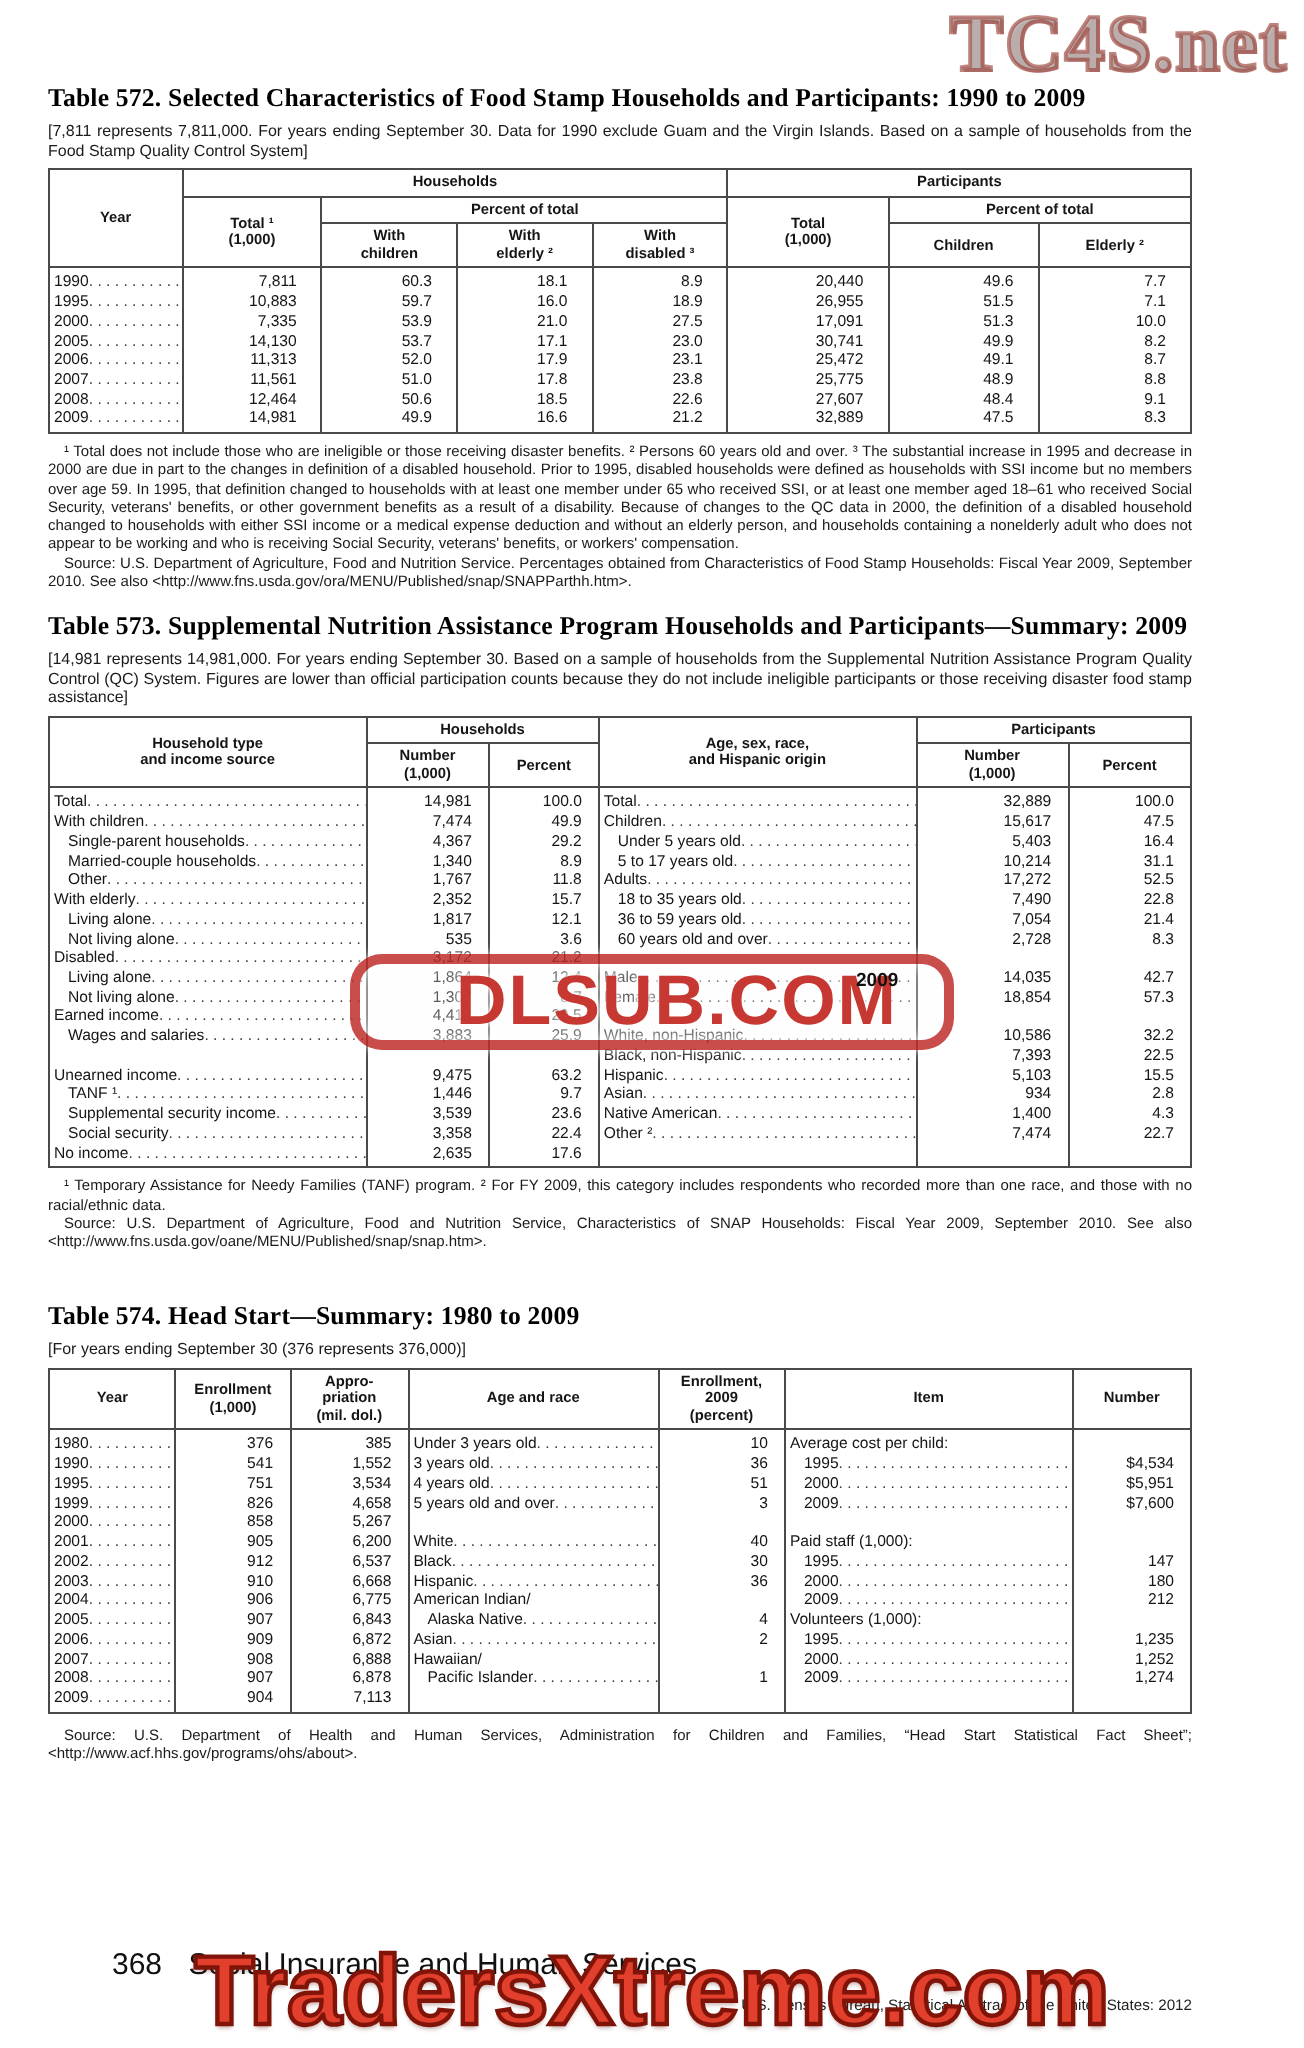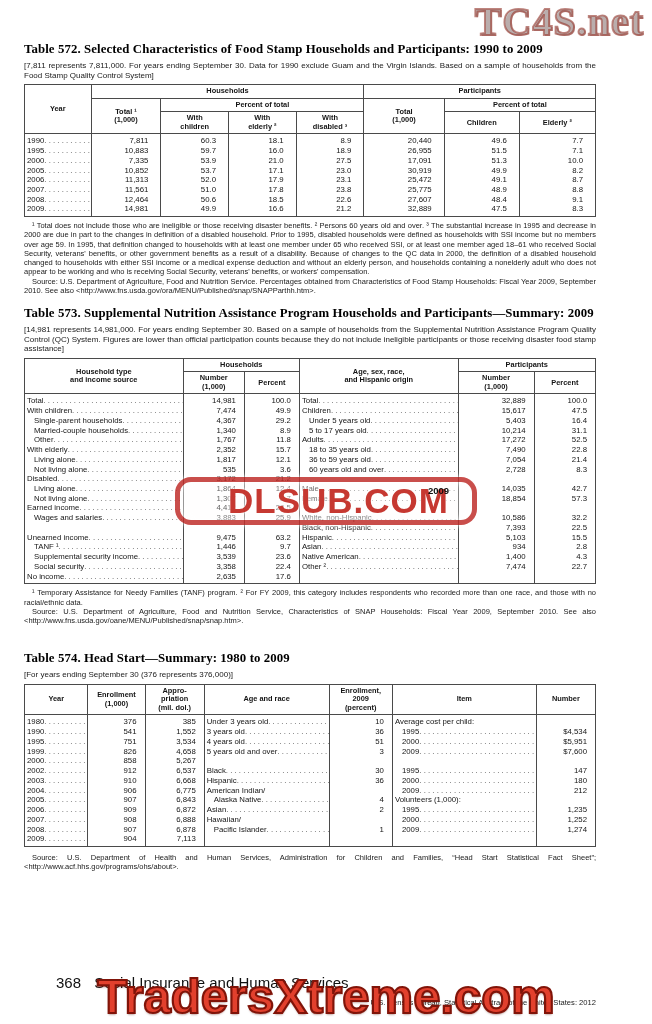--- a/index.html
+++ b/index.html
@@ -169,25 +169,25 @@
             <td class="num">51.3</td>
             <td class="num">10.0</td>
           </tr>
           <tr>
             <td class="lbl">
               <div class="lead">
                 <span class="t">2005</span>
                 <span class="dots"></span>
               </div>
             </td>
-            <td class="num">10,852</td>
+            <td class="num">14,130</td>
             <td class="num">53.7</td>
             <td class="num">17.1</td>
             <td class="num">23.0</td>
-            <td class="num">30,919</td>
+            <td class="num">30,741</td>
             <td class="num">49.9</td>
             <td class="num">8.2</td>
           </tr>
           <tr>
             <td class="lbl">
               <div class="lead">
                 <span class="t">2006</span>
                 <span class="dots"></span>
               </div>
             </td>
@@ -766,20 +766,43 @@
             <td class="lbl">
               <div class="lead">
                 <span class="t"></span>
               </div>
             </td>
             <td class="num"></td>
           </tr>
           <tr>
             <td class="lbl">
               <div class="lead">
+                <span class="t">2001</span>
+                <span class="dots"></span>
+              </div>
+            </td>
+            <td class="num">905</td>
+            <td class="num">6,200</td>
+            <td class="lbl">
+              <div class="lead">
+                <span class="t">White</span>
+                <span class="dots"></span>
+              </div>
+            </td>
+            <td class="num">40</td>
+            <td class="lbl">
+              <div class="lead">
+                <span class="t">Paid staff (1,000):</span>
+              </div>
+            </td>
+            <td class="num"></td>
+          </tr>
+          <tr>
+            <td class="lbl">
+              <div class="lead">
                 <span class="t">2002</span>
                 <span class="dots"></span>
               </div>
             </td>
             <td class="num">912</td>
             <td class="num">6,537</td>
             <td class="lbl">
               <div class="lead">
                 <span class="t">Black</span>
                 <span class="dots"></span>

